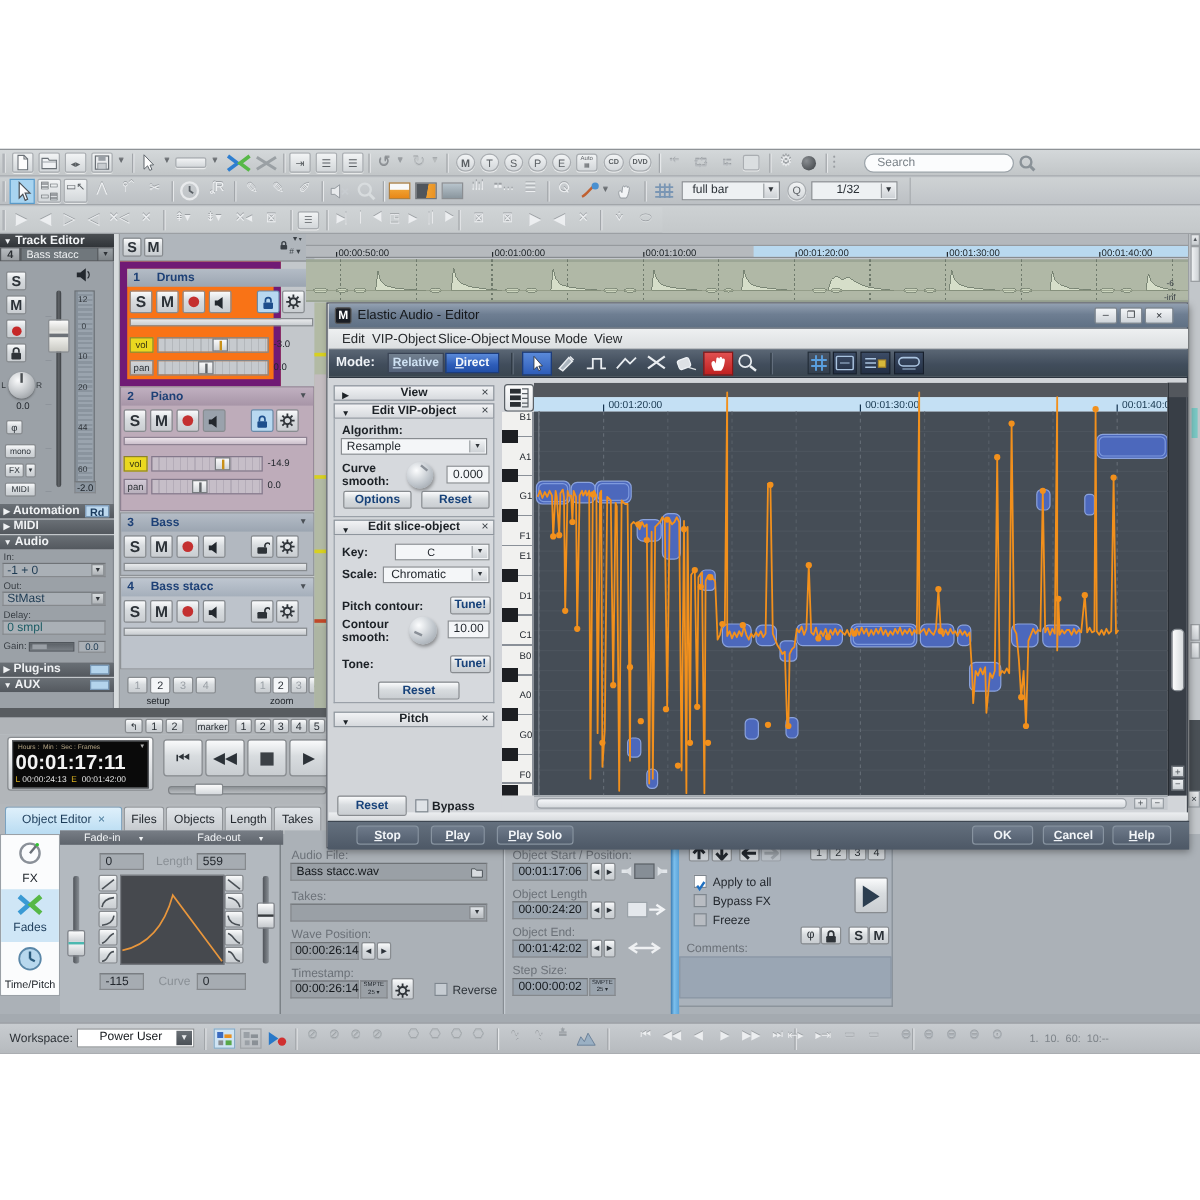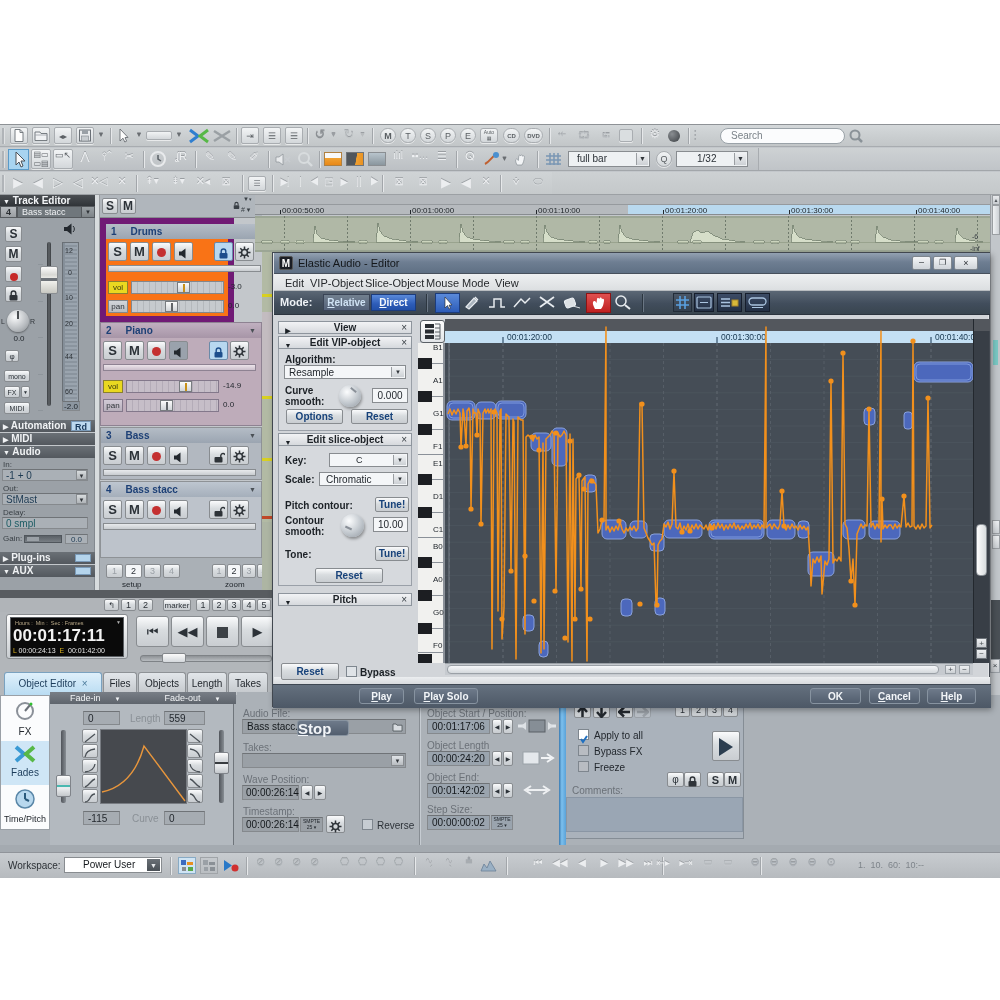--- a/index.html
+++ b/index.html
@@ -1021,21 +1021,21 @@
  </div>
 
  <div class="abs" style="left:172px;top:410px;width:528px;height:12px;background:#c6cacf;border-top:1px solid #9aa0a6;">
   <div class="abs" style="left:2px;top:1px;width:492px;height:9px;background:linear-gradient(#f6f8fa,#d4d8dc);border:1px solid #9aa0a6;border-radius:4px;"></div>
   <div class="abs" style="left:500px;top:1px;width:11px;height:9px;background:linear-gradient(#eef0f2,#ccd0d4);border:1px solid #9aa0a6;font-size:8px;text-align:center;line-height:8px;color:#4a5056;">+</div>
   <div class="abs" style="left:514px;top:1px;width:11px;height:9px;background:linear-gradient(#eef0f2,#ccd0d4);border:1px solid #9aa0a6;font-size:8px;text-align:center;line-height:7px;color:#4a5056;">−</div>
  </div>
  <div class="abs" style="left:1px;top:424px;width:716px;height:7px;background:linear-gradient(#eceef0,#d8dbde);"></div>
 
  <div class="abs" style="left:0;top:431px;width:718px;height:24px;background:linear-gradient(#64707e,#4d5866);border-top:1px solid #3e4752;">
-  <div class="abs" style="left:24px;top:3px;width:52px;height:16px;background:linear-gradient(#6e7a8a,#525e6e);border:1px solid #8793a0;border-radius:3px;font-size:15px;font-weight:bold;color:#f2f5f8;line-height:15px;margin-top:32px;"><u>S</u>top</div>
+  <div class="abs" style="left:24px;top:3px;width:52px;height:16px;background:linear-gradient(#6e7a8a,#525e6e);border:1px solid #8793a0;border-radius:3px;font-size:10px;font-weight:bold;color:#f2f5f8;text-align:center;line-height:15px;"><u>S</u>top</div>
   <div class="abs" style="left:86px;top:3px;width:45px;height:16px;background:linear-gradient(#6e7a8a,#525e6e);border:1px solid #8793a0;border-radius:3px;font-size:10px;font-weight:bold;color:#f2f5f8;text-align:center;line-height:15px;"><u>P</u>lay</div>
   <div class="abs" style="left:141px;top:3px;width:64px;height:16px;background:linear-gradient(#6e7a8a,#525e6e);border:1px solid #8793a0;border-radius:3px;font-size:10px;font-weight:bold;color:#f2f5f8;text-align:center;line-height:15px;"><u>P</u>lay Solo</div>
   <div class="abs" style="left:537px;top:3px;width:51px;height:16px;background:linear-gradient(#6e7a8a,#525e6e);border:1px solid #8793a0;border-radius:3px;font-size:10px;font-weight:bold;color:#f2f5f8;text-align:center;line-height:15px;">OK</div>
   <div class="abs" style="left:596px;top:3px;width:51px;height:16px;background:linear-gradient(#6e7a8a,#525e6e);border:1px solid #8793a0;border-radius:3px;font-size:10px;font-weight:bold;color:#f2f5f8;text-align:center;line-height:15px;"><u>C</u>ancel</div>
   <div class="abs" style="left:654px;top:3px;width:49px;height:16px;background:linear-gradient(#6e7a8a,#525e6e);border:1px solid #8793a0;border-radius:3px;font-size:10px;font-weight:bold;color:#f2f5f8;text-align:center;line-height:15px;"><u>H</u>elp</div>
  </div>
 </div>
 </div>
 
 </body></html>

